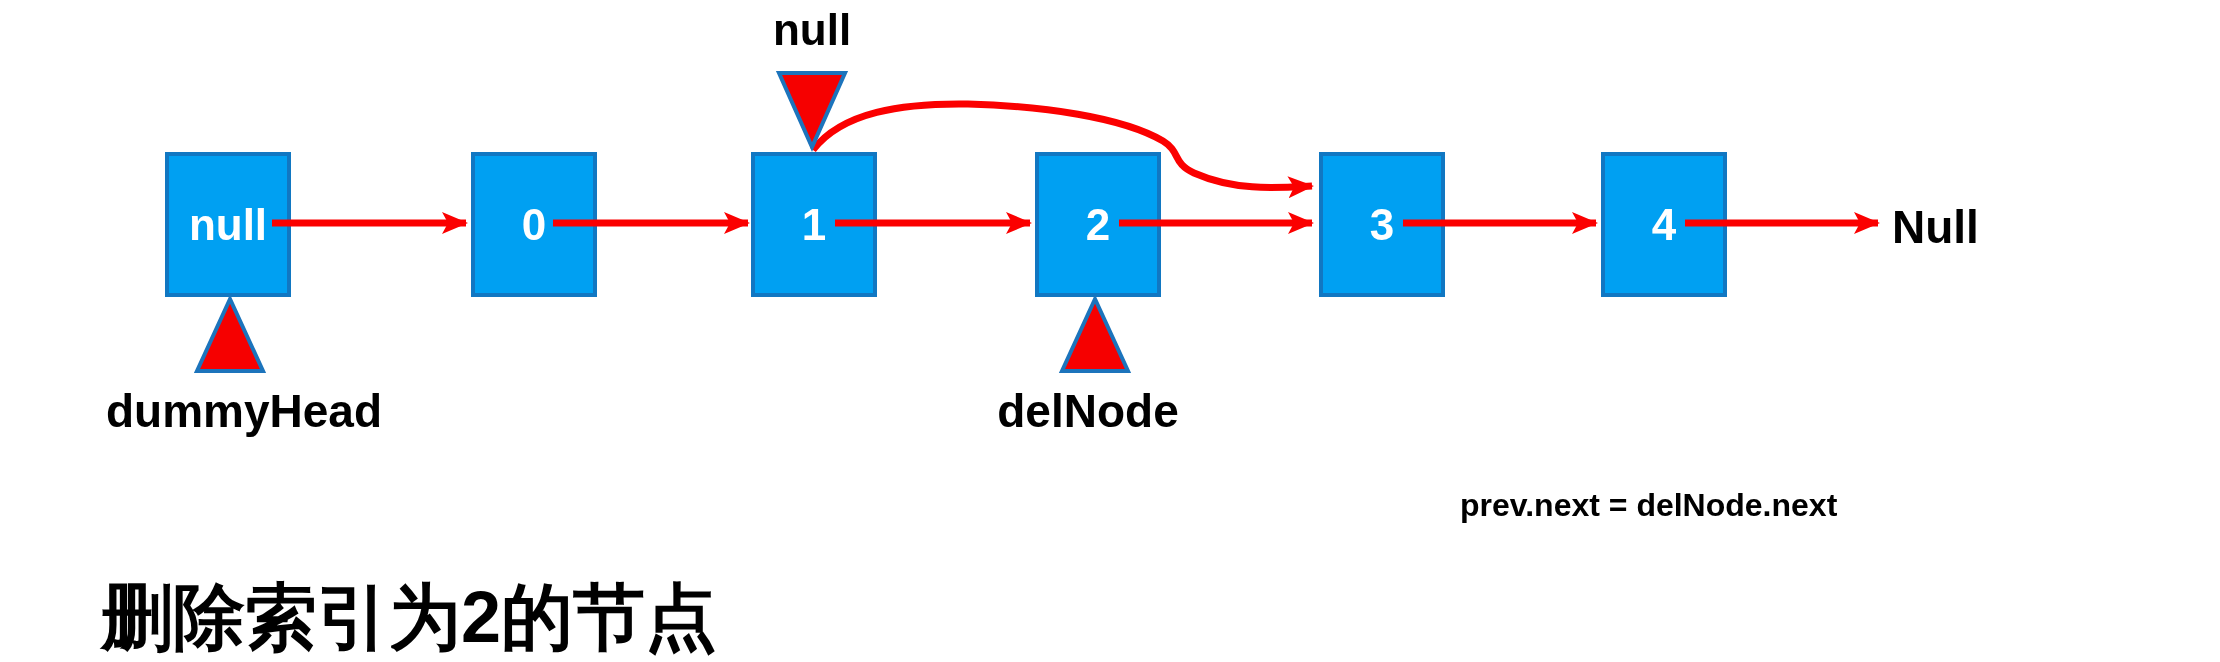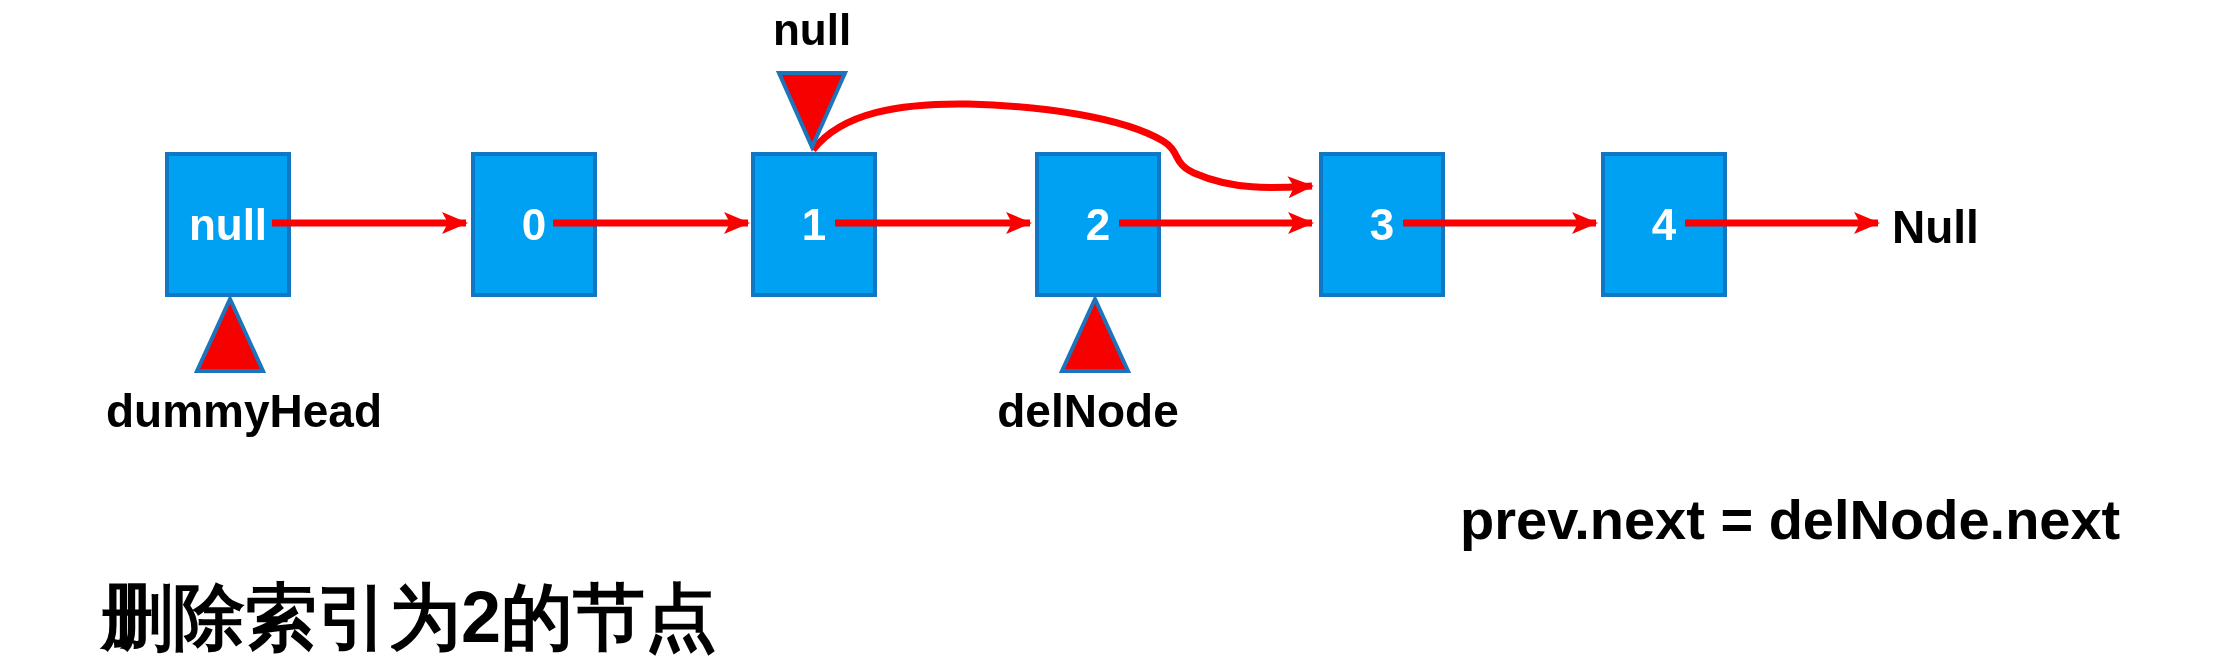--- a/index.html
+++ b/index.html
@@ -70,21 +70,21 @@
     position: absolute;
     color: var(--label-color);
     font-weight: bold;
     white-space: nowrap;
     z-index: 3;
   }
   .label-prev      { left: 812px;  top: 5px;   font-size: 44px; transform: translateX(-50%); }
   .label-null-tail { left: 1892px; top: 200px; font-size: 46px; }
   .label-dummyhead { left: 244px;  top: 384px; font-size: 46px; transform: translateX(-50%); }
   .label-delnode   { left: 1088px; top: 384px; font-size: 46px; transform: translateX(-50%); }
-  .label-formula   { left: 1460px; top: 487px; font-size: 56px; }
+  .label-formula   { left: 1460px; top: 487px; font-size: 32px; }
   .label-caption   { left: 101px;  top: 570px; font-size: 72px; }
 </style>
 </head>
 <body>
 
 <div class="canvas">
 
   <div class="node-box node-null">
     <span>null</span>
   </div>

